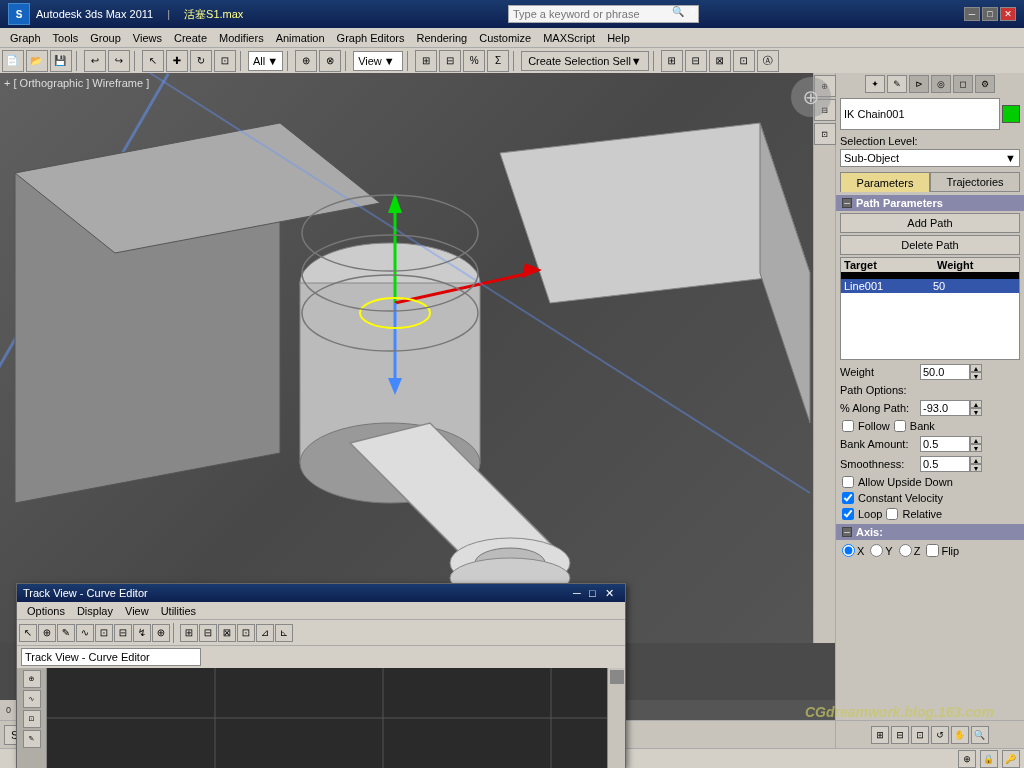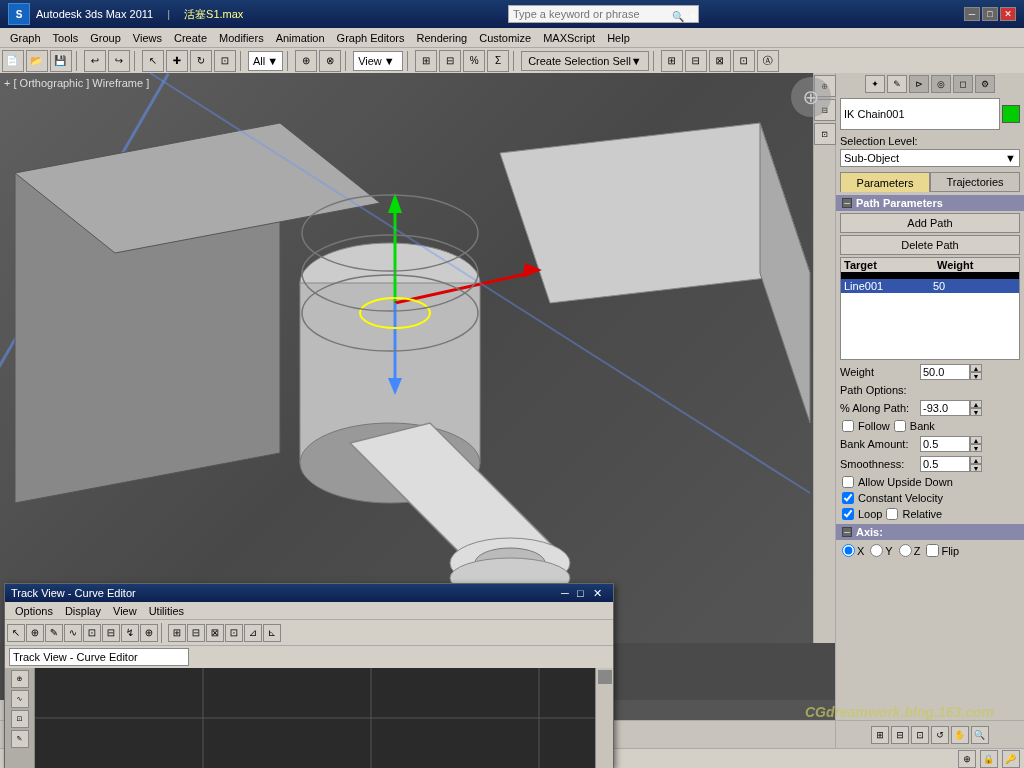--- a/index.html
+++ b/index.html
@@ -10,21 +10,21 @@
       height: 28px;
       background: linear-gradient(to bottom, #1a3a6e, #0d2050);
       display: flex;
       align-items: center;
       justify-content: space-between;
       padding: 0 8px;
       color: white;
     }
     #title-bar .title-left { display: flex; align-items: center; gap: 6px; }
     #title-bar .logo { width: 22px; height: 22px; background: #1565c0; border: 1px solid #4488cc; display: flex; align-items: center; justify-content: center; color: white; font-weight: bold; font-size: 10px; }
-    #title-bar .search-box { display: flex; align-items: flex-end; background: #f5f5f5; border: 1px solid #aaa; }
+    #title-bar .search-box { display: flex; align-items: flex-start; background: #f5f5f5; border: 1px solid #aaa; }
     #title-bar .search-box input { border: none; background: transparent; padding: 2px 4px; font-size: 11px; width: 160px; color: #999; }
     #title-bar .win-controls { display: flex; gap: 2px; }
     #title-bar .win-btn { width: 16px; height: 14px; background: #666; border: 1px solid #888; font-size: 9px; display: flex; align-items: center; justify-content: center; color: white; cursor: pointer; }
     #title-bar .win-btn.close { background: #cc3333; }
 
     
     #menu-bar {
       height: 20px;
       background: #d4d0c8;
       display: flex;
@@ -270,21 +270,21 @@
       align-items: center;
       padding: 0 4px;
       font-size: 10px;
       gap: 4px;
     }
 
     
     #float-dialog {
       position: absolute;
       top: 583px;
-      left: 4px;
+      left: 16px;
       width: 610px;
       height: 185px;
       background: #c8c4bc;
       border: 1px solid #666;
       box-shadow: 2px 2px 6px rgba(0,0,0,0.5);
       z-index: 100;
     }
     #float-dialog-title {
       height: 18px;
       background: linear-gradient(to bottom, #1a3a6e, #0d2050);

